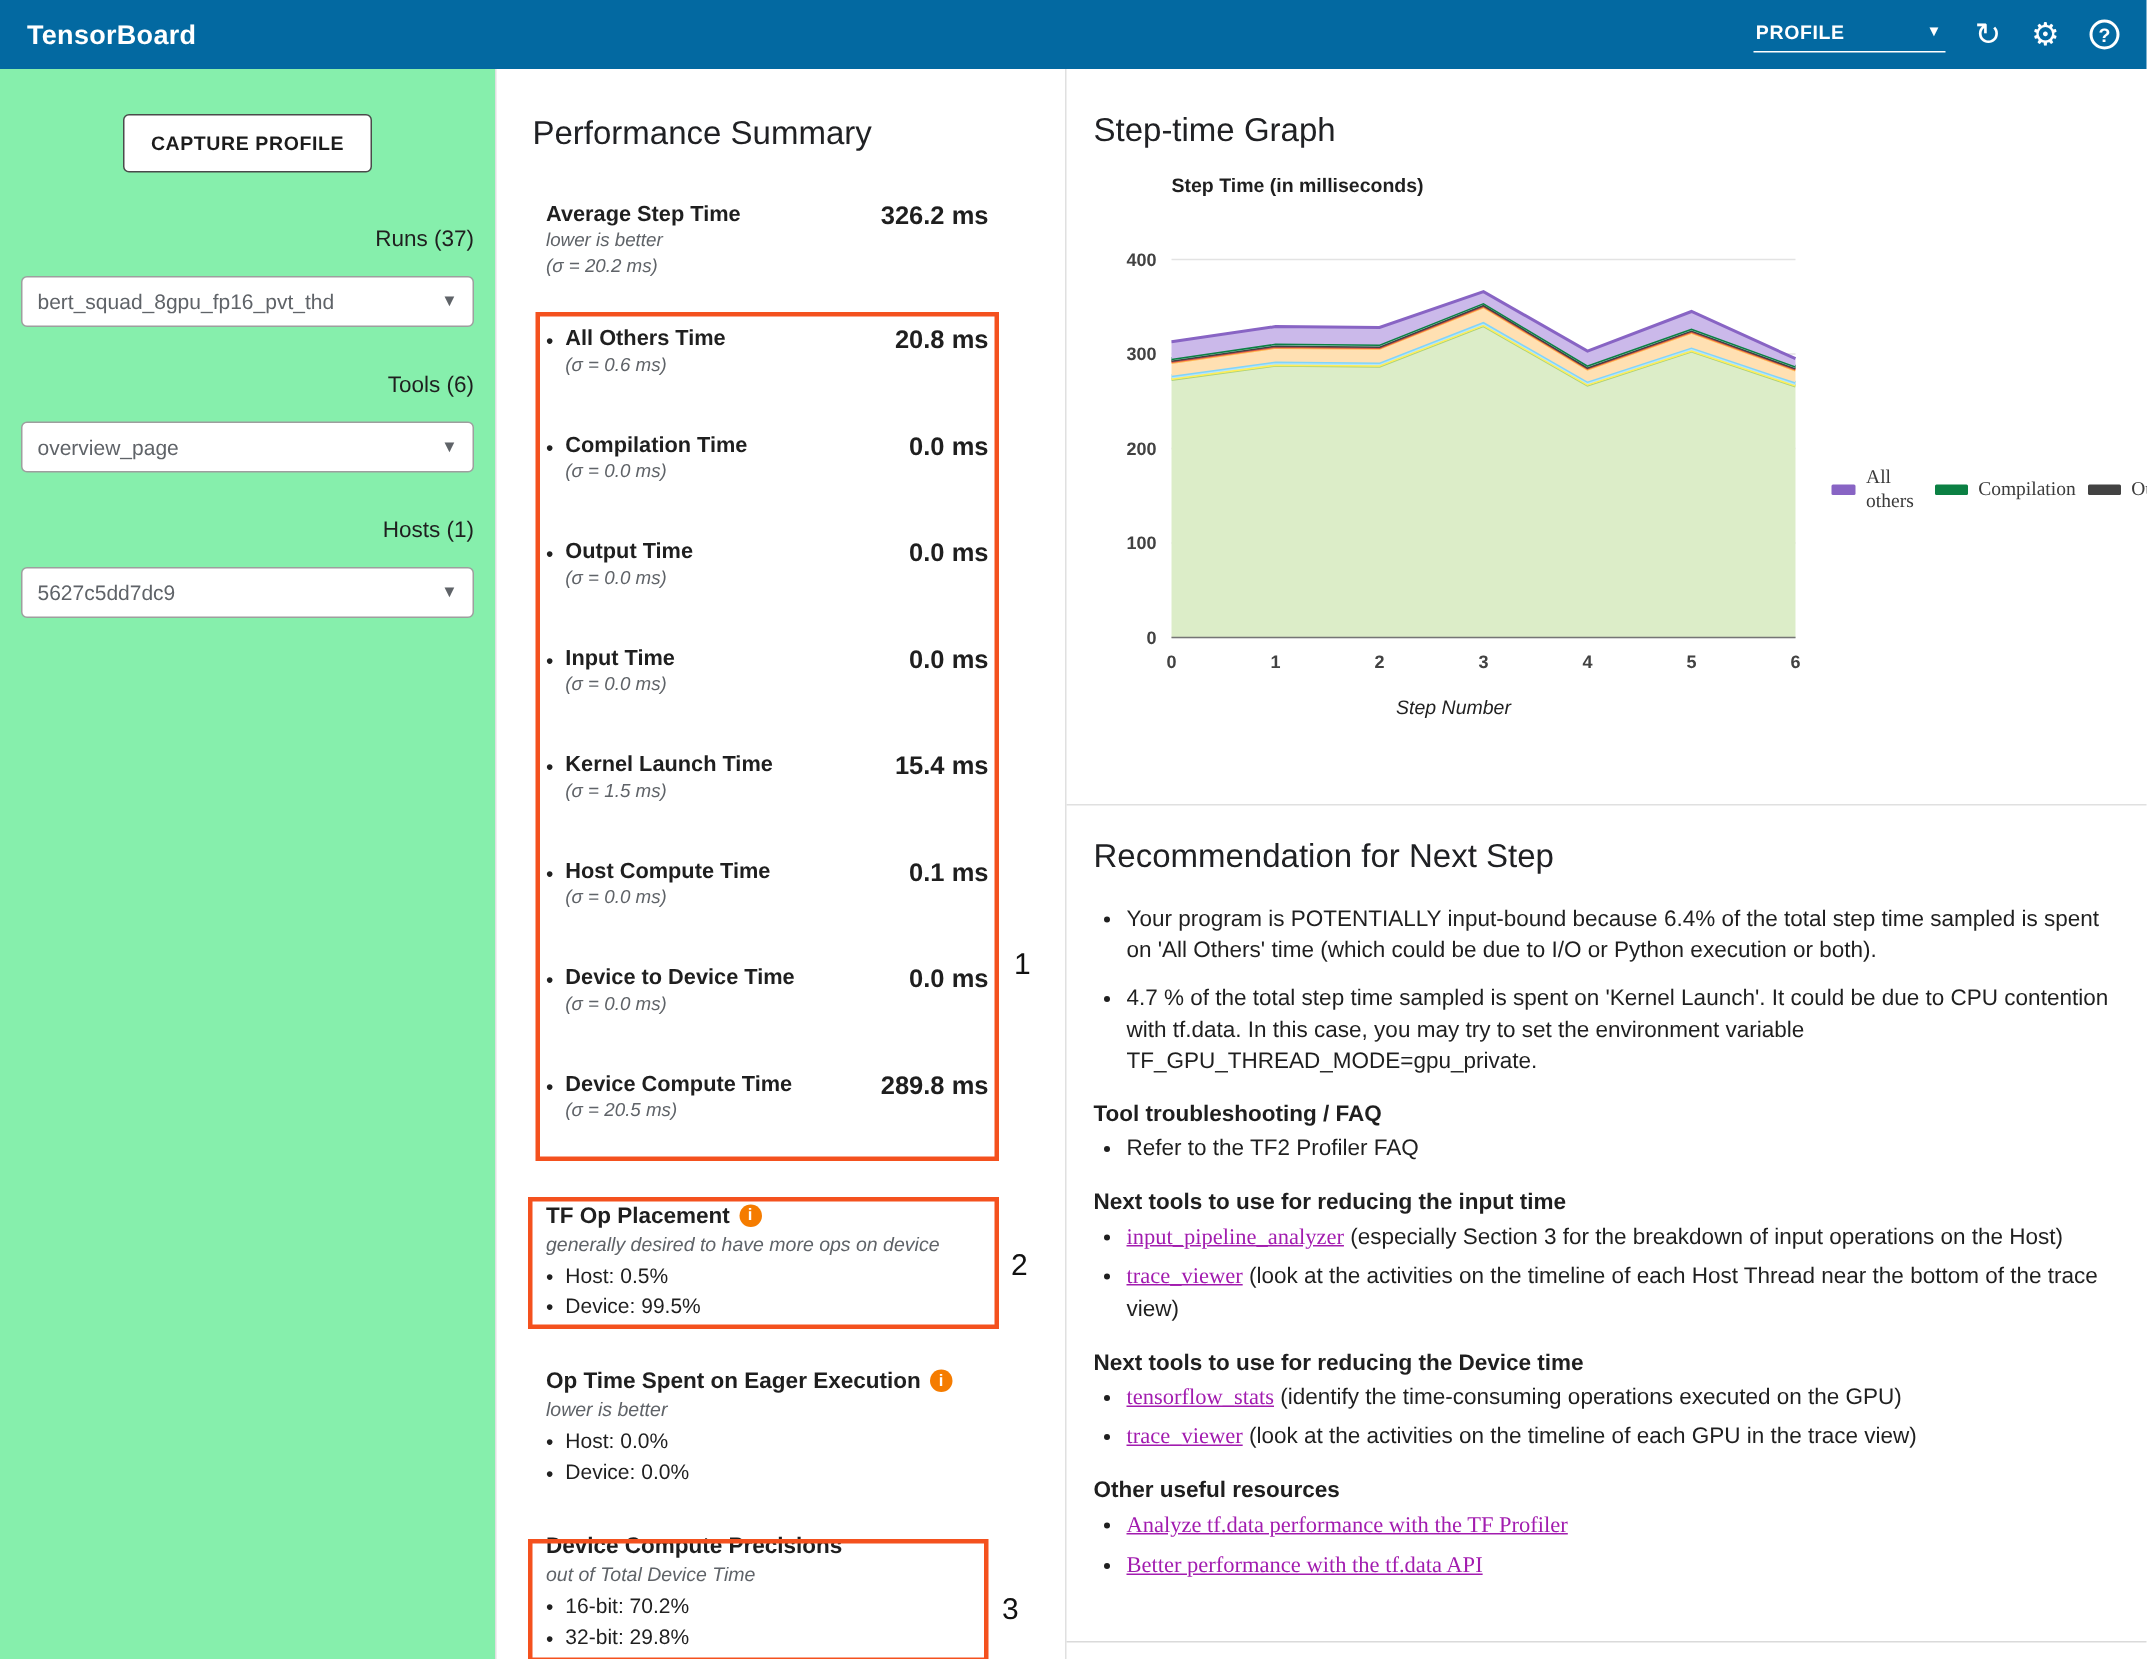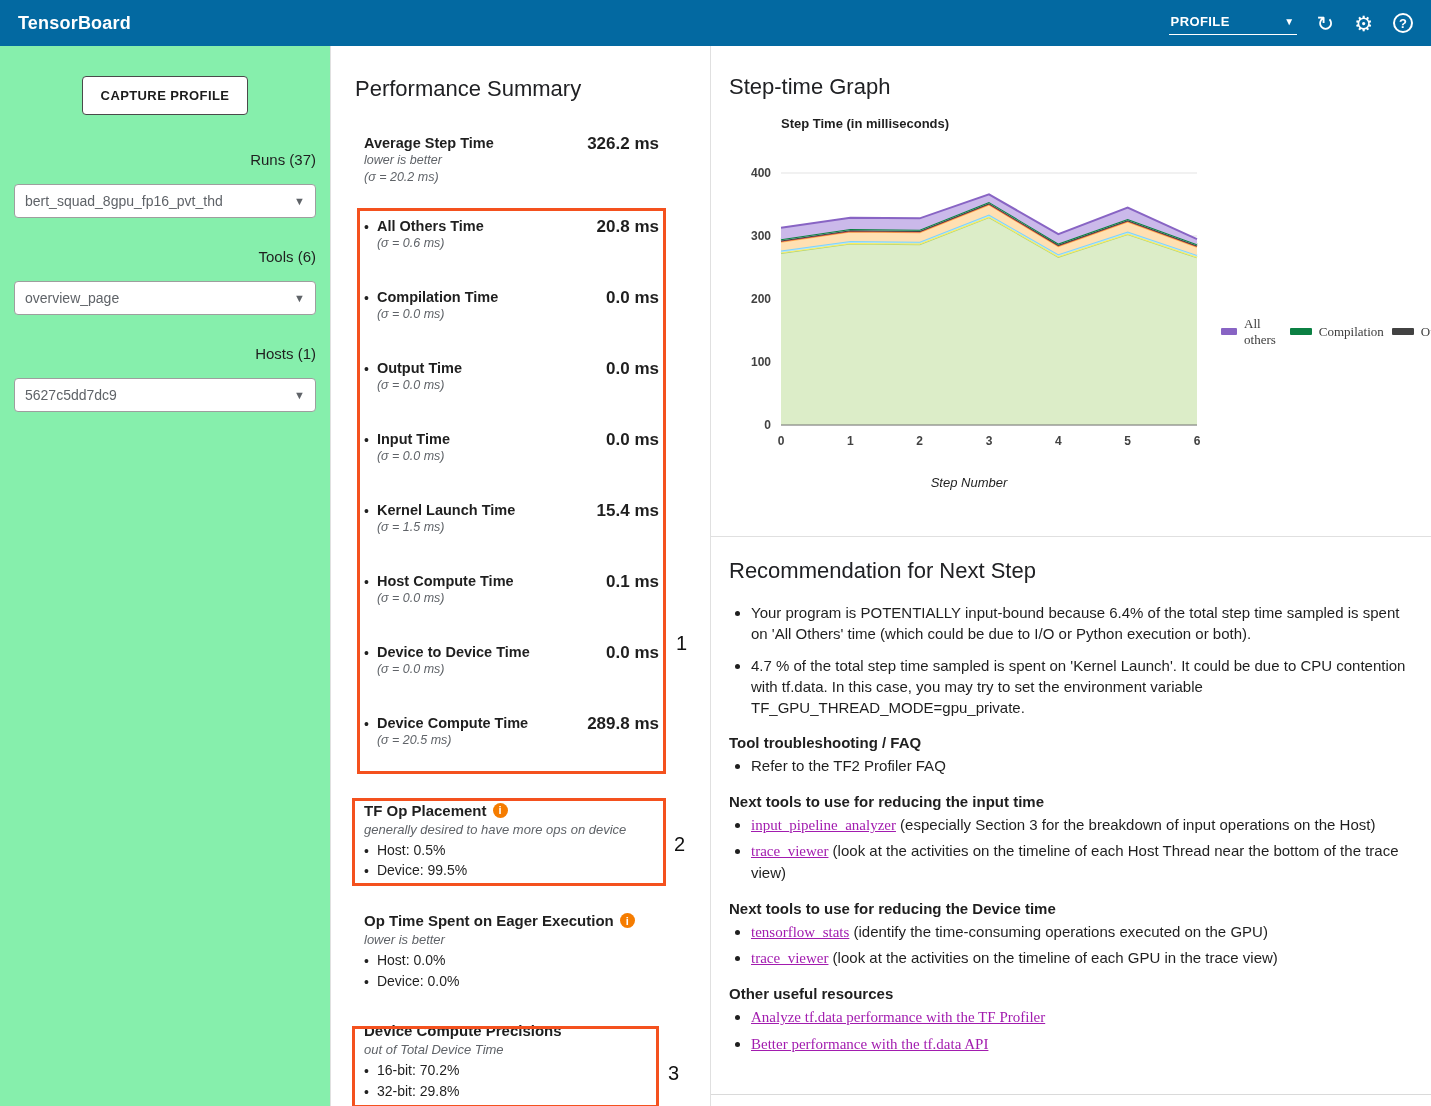--- a/index.html
+++ b/index.html
@@ -59,21 +59,21 @@
   .mt-precisions { margin-top:30px; }
   .mt-eager { margin-top:30px; }
 
   
   .right-col { position:absolute; top:46px; left:710px; width:721px; bottom:0;
     border-left:1px solid #e0e0e0; background:#fff; }
   .chart-section { position:absolute; top:28px; left:18px; right:10px; }
   .chart-wrap { display:flex; margin-top:28px; }
   .chart-title { font-size:13px; font-weight:bold; color:#1f1f1f; margin:16px 0 6px 52px; }
   .x-axis-label { width:480px; text-align:center; font-size:13px; font-style:italic;
-    color:#1f1f1f; margin-top:16px; }
+    color:#1f1f1f; margin-top:4px; }
   .legend { display:flex; flex-direction:row; gap:8px; margin:14px 0 0 12px;font-family:Liberation Serif, serif; }
   .legend-item { display:flex; align-items:center; gap:7px; font-size:13px; color:#3c3c3c; }
   .legend-swatch { width:22px; height:7px; border-radius:1px; display:inline-block; }
   .col-divider { position:absolute; top:490px; left:0; right:0; border-top:1px solid #e0e0e0; }
   .bottom-divider { position:absolute; top:1048px; left:0; right:0; border-top:1px solid #dadada; }
 
   .rec-section { position:absolute; top:512px; left:18px; right:16px; }
   .rec-bullets { margin:18px 0 0 22px; }
   .rec-bullets li, .rec-ul li { font-size:15px; color:#1f1f1f; line-height:1.42; margin-bottom:10px; }
   .rec-block { margin-top:16px; }

